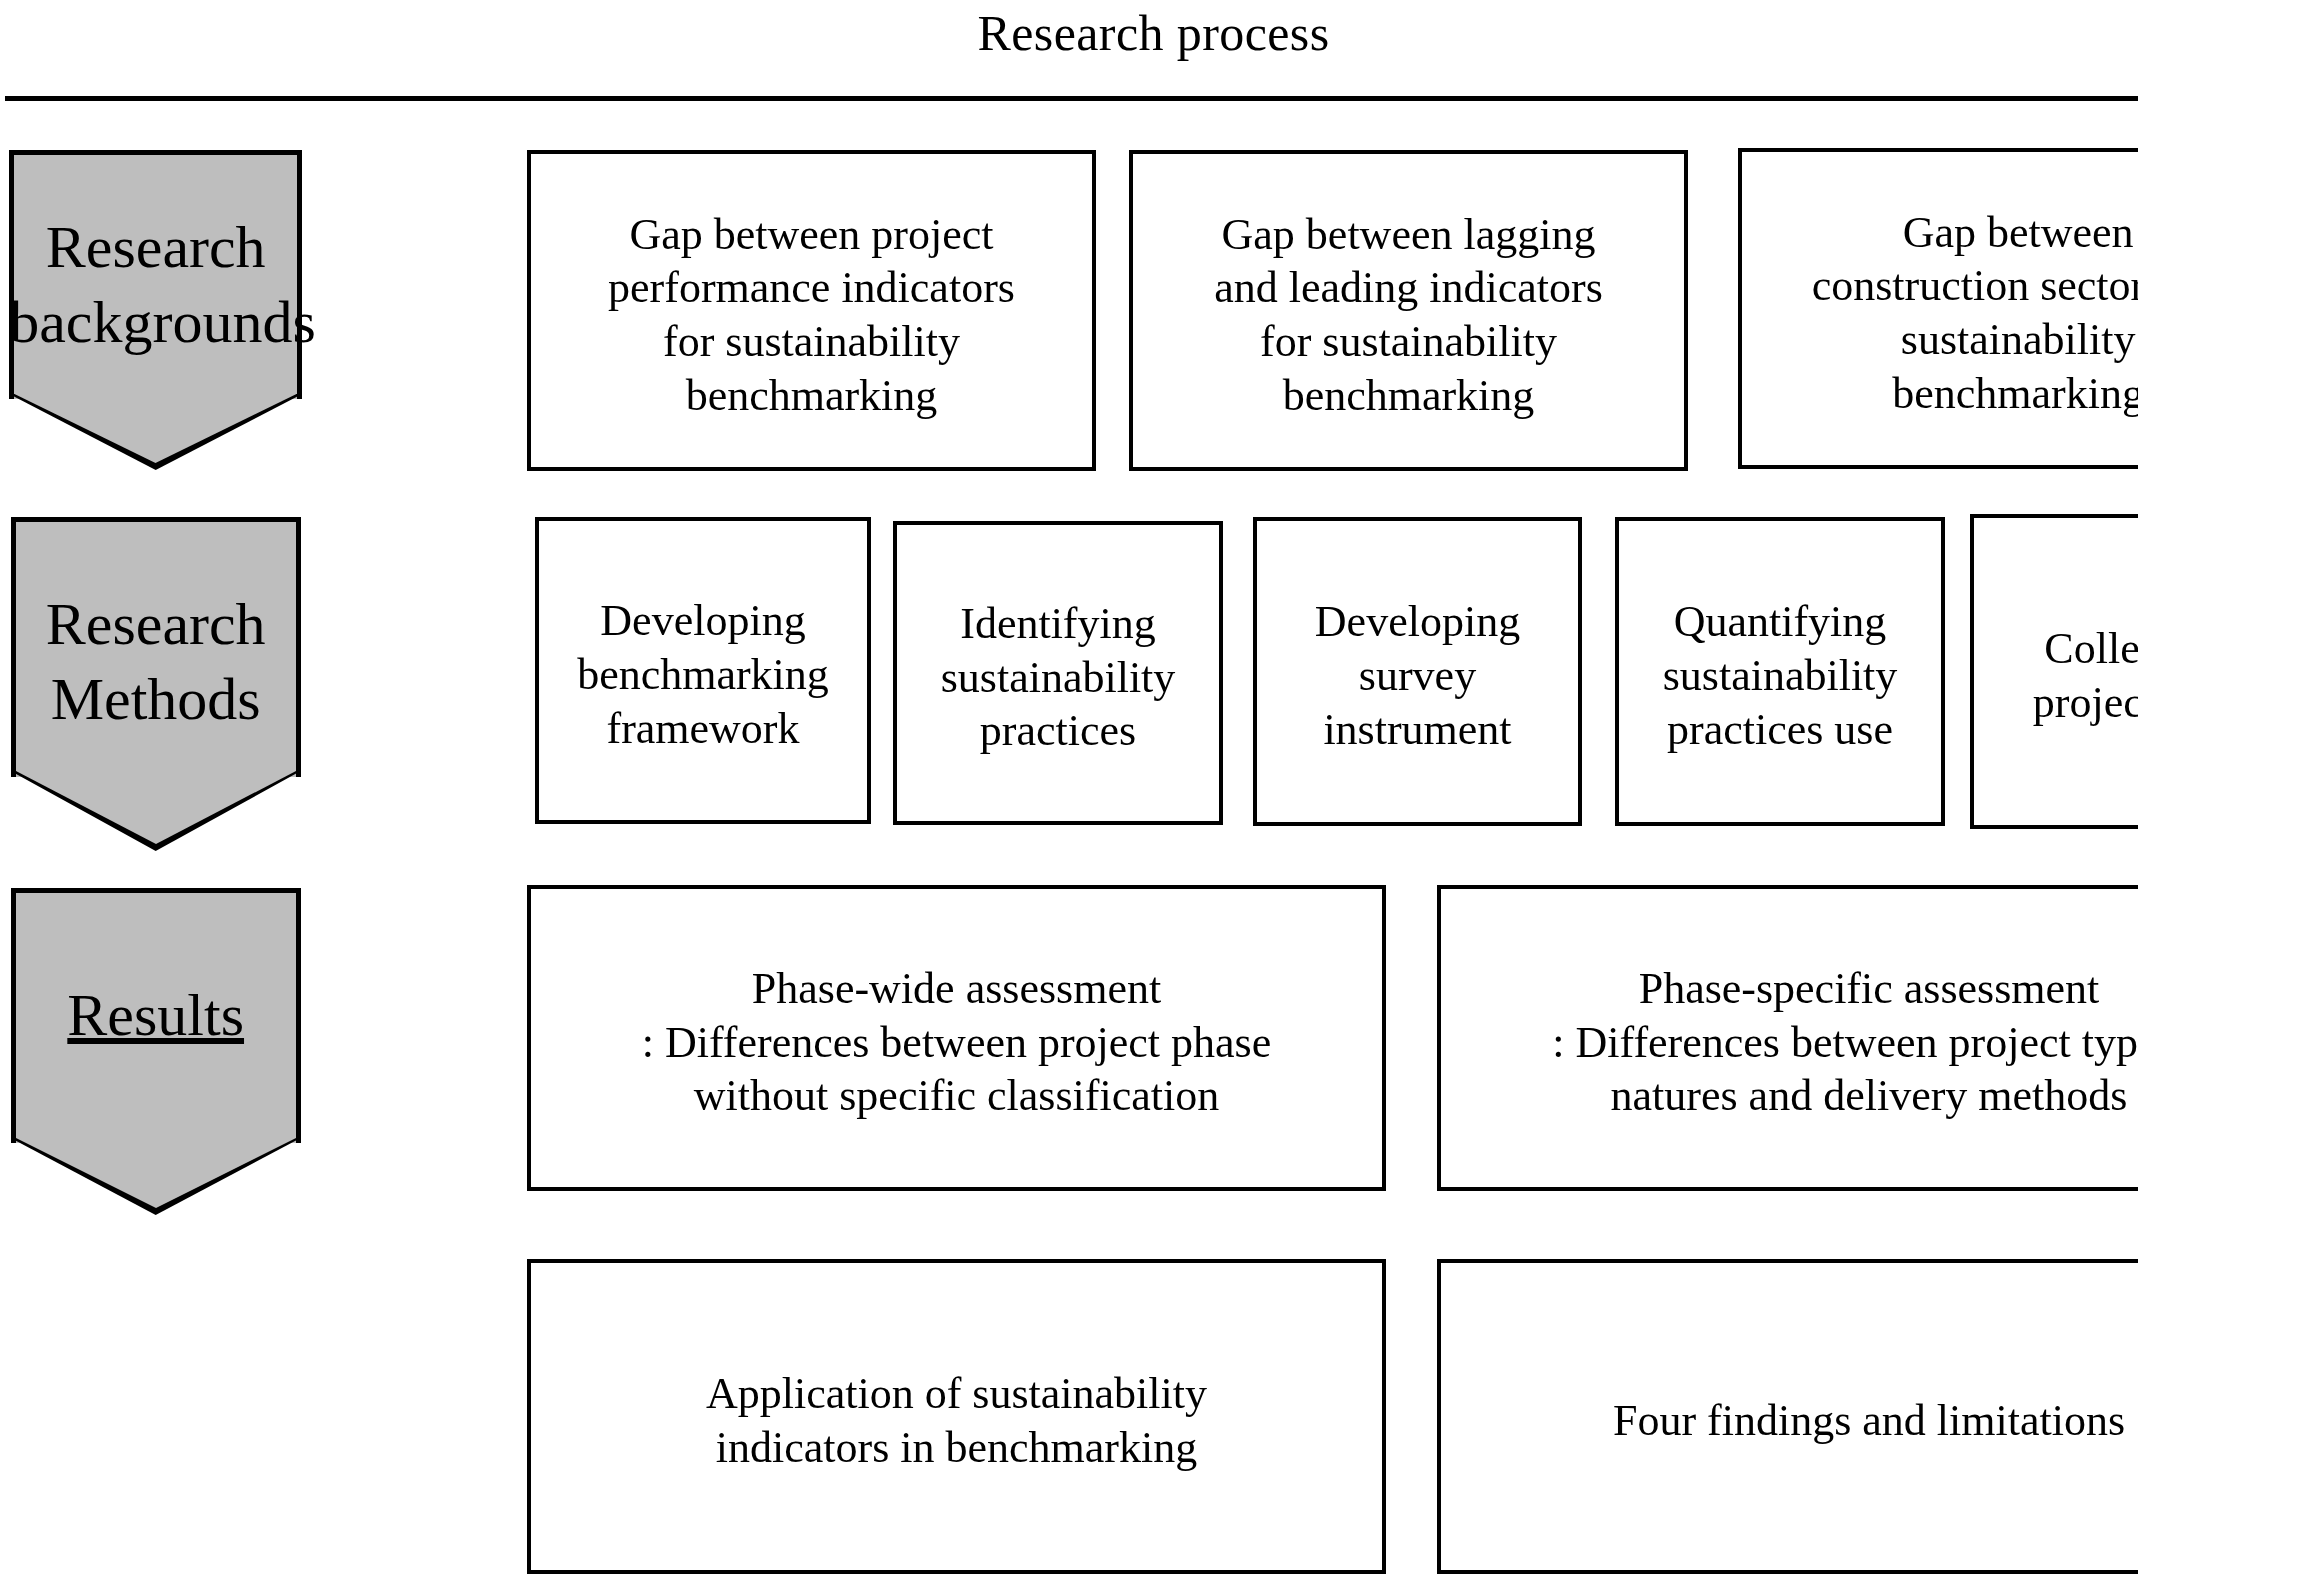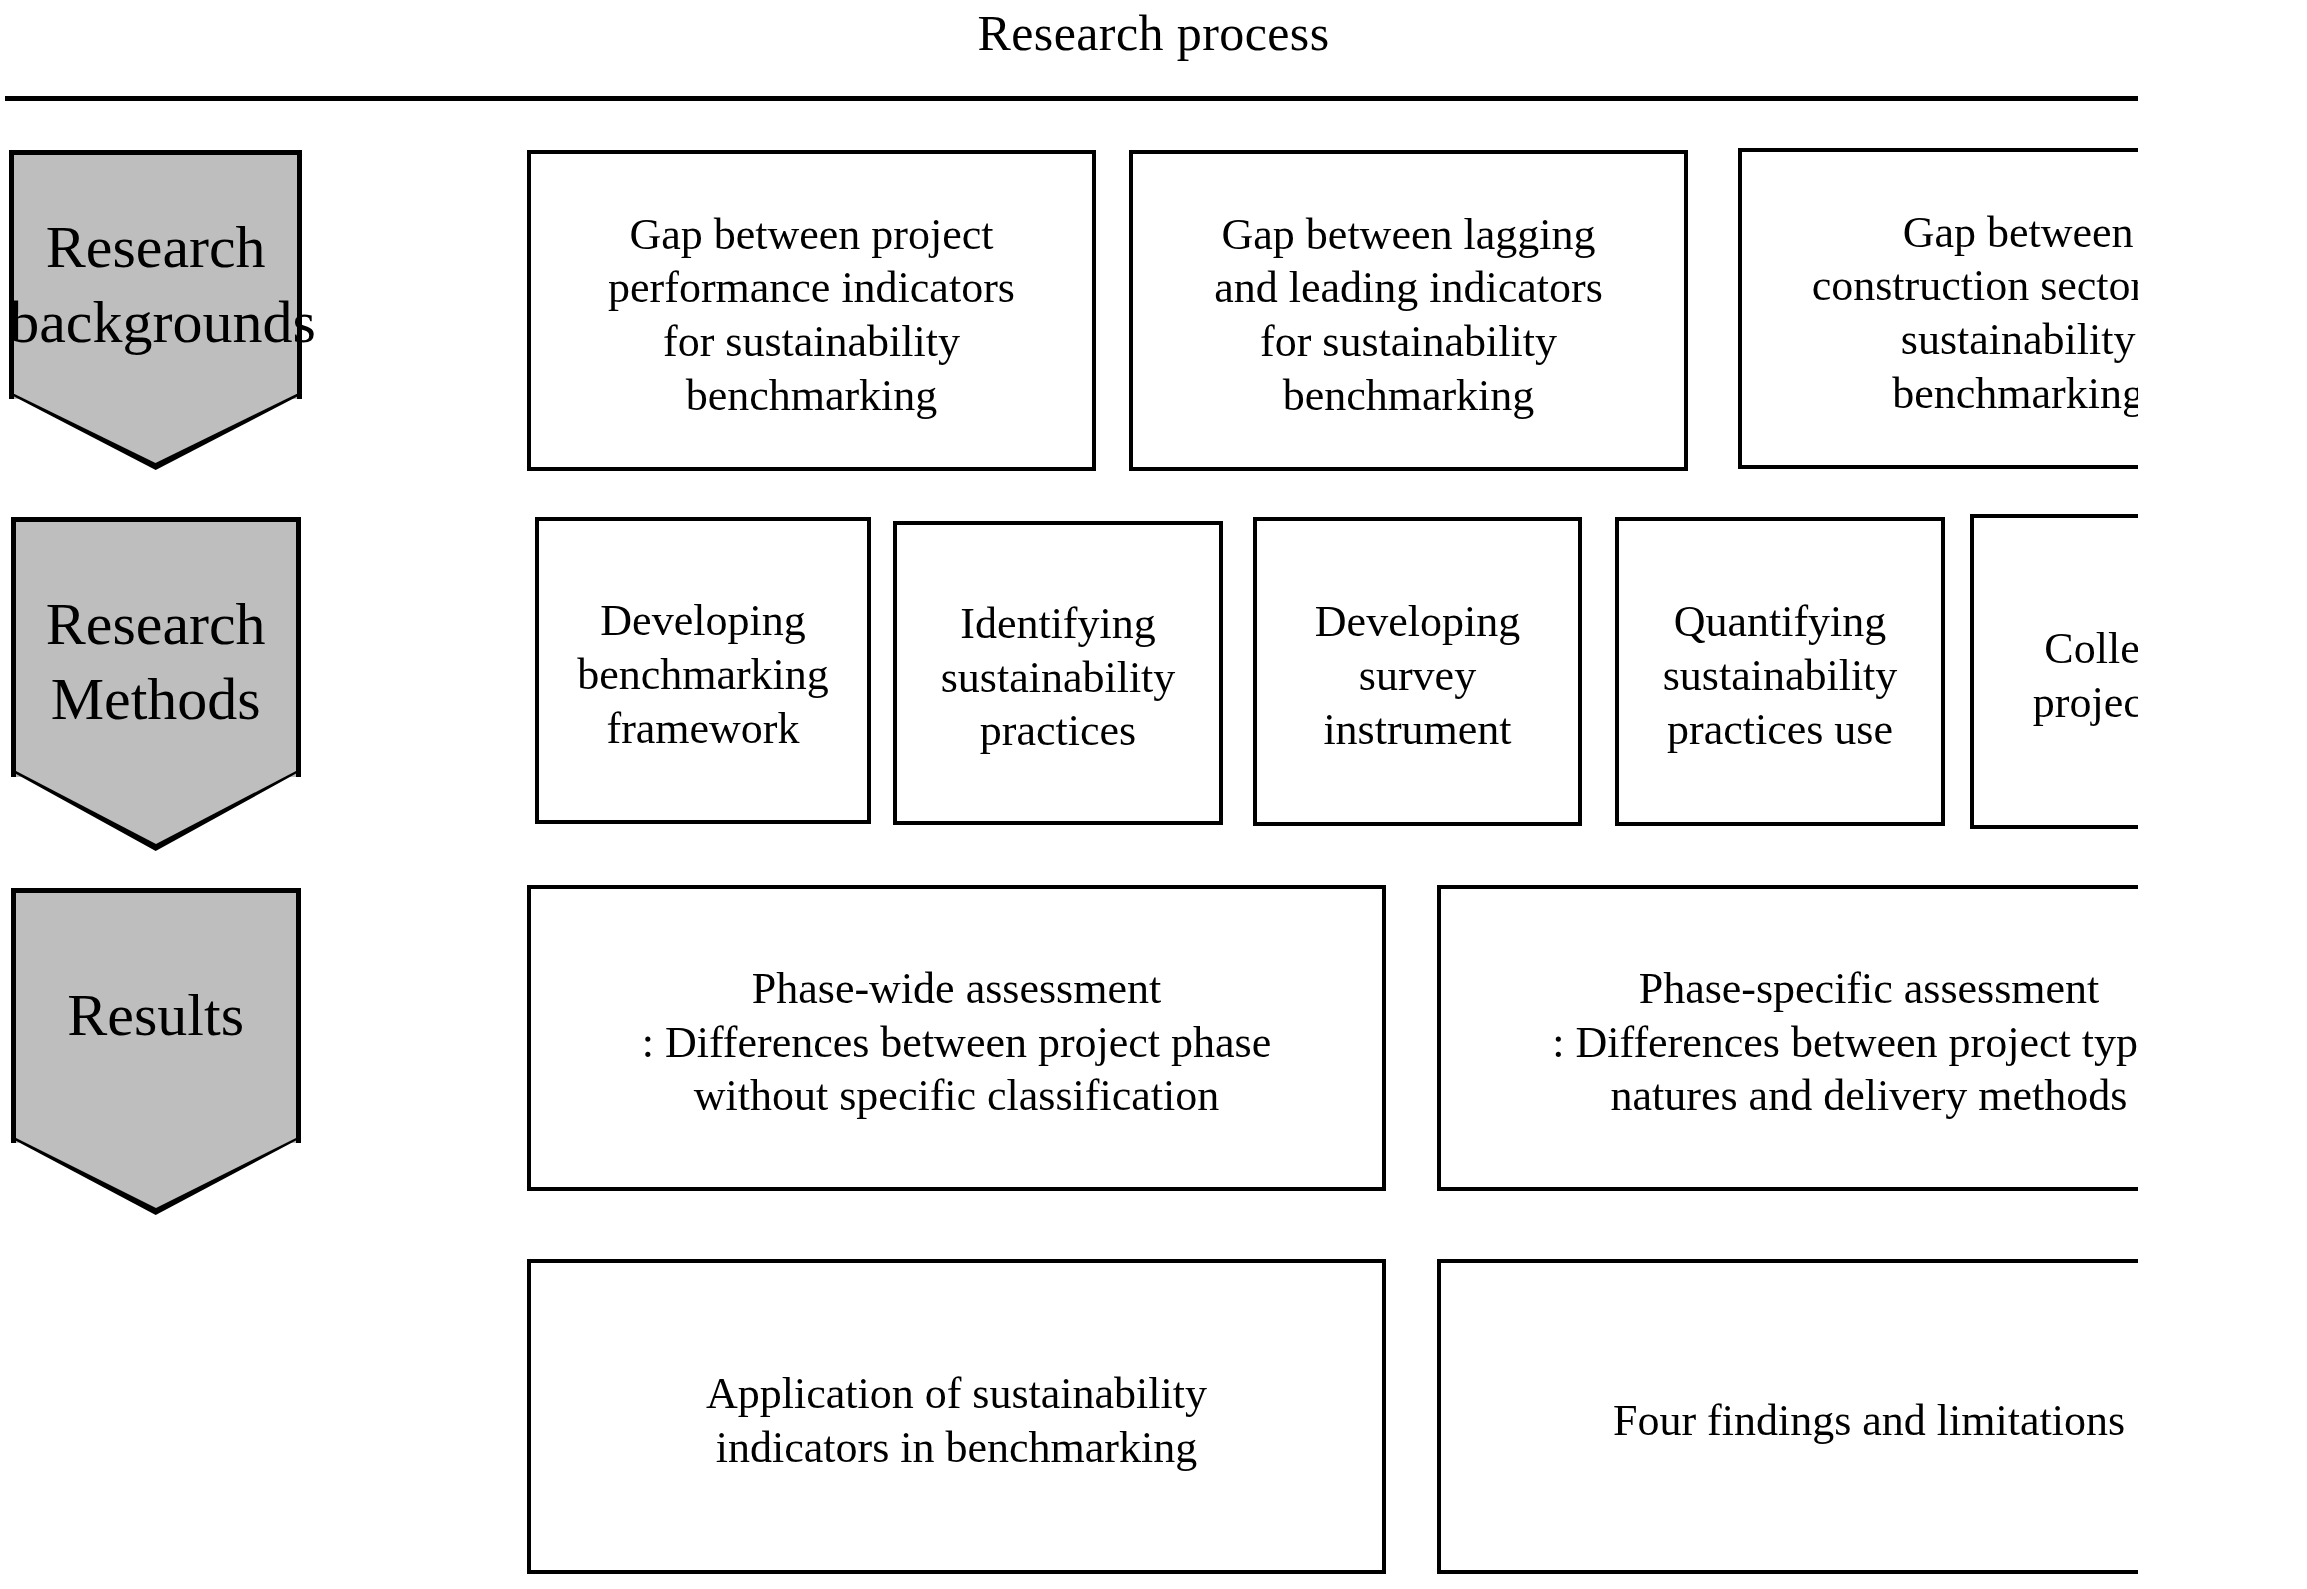--- a/index.html
+++ b/index.html
@@ -171,21 +171,21 @@
 
   <div class="node tight" style="left:1970px; top:514px; width:332px; height:315px;justify-content:center;">
     <span class="node-text">Collecting
 project data</span>
   </div>
 
   <div class="stage" style="left:10.7px; top:888px; width:290px; height:327px;">
     <div class="pent-shape" style="height:255px;"></div>
     <div class="pent-point-border" style="top:250px; height:77px;"></div>
     <div class="pent-point" style="top:250px; height:70px; left:5.3px; width:280px;"></div>
-    <div class="stage-label" style="top:90px; white-space:pre-line;">Results</div>
+    <div class="stage-label" style="top:90px; white-space:pre-line;text-decoration:underline;">Results</div>
   </div>
 
   <div class="node" style="left:527px; top:885px; width:859px; height:306px;">
     <span class="node-text">Phase-wide assessment
 : Differences between project phase
 without specific classification</span>
   </div>
 
   <div class="node" style="left:1437px; top:885px; width:864px; height:306px;">
     <span class="node-text">Phase-specific assessment

